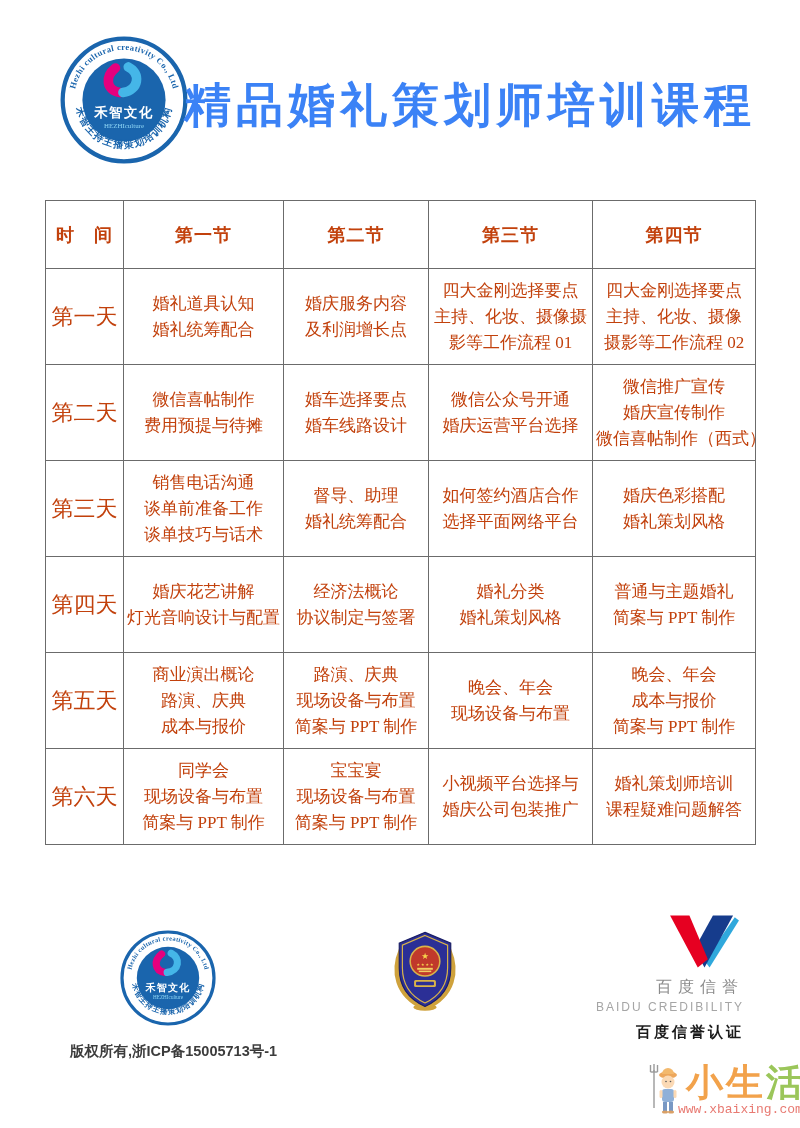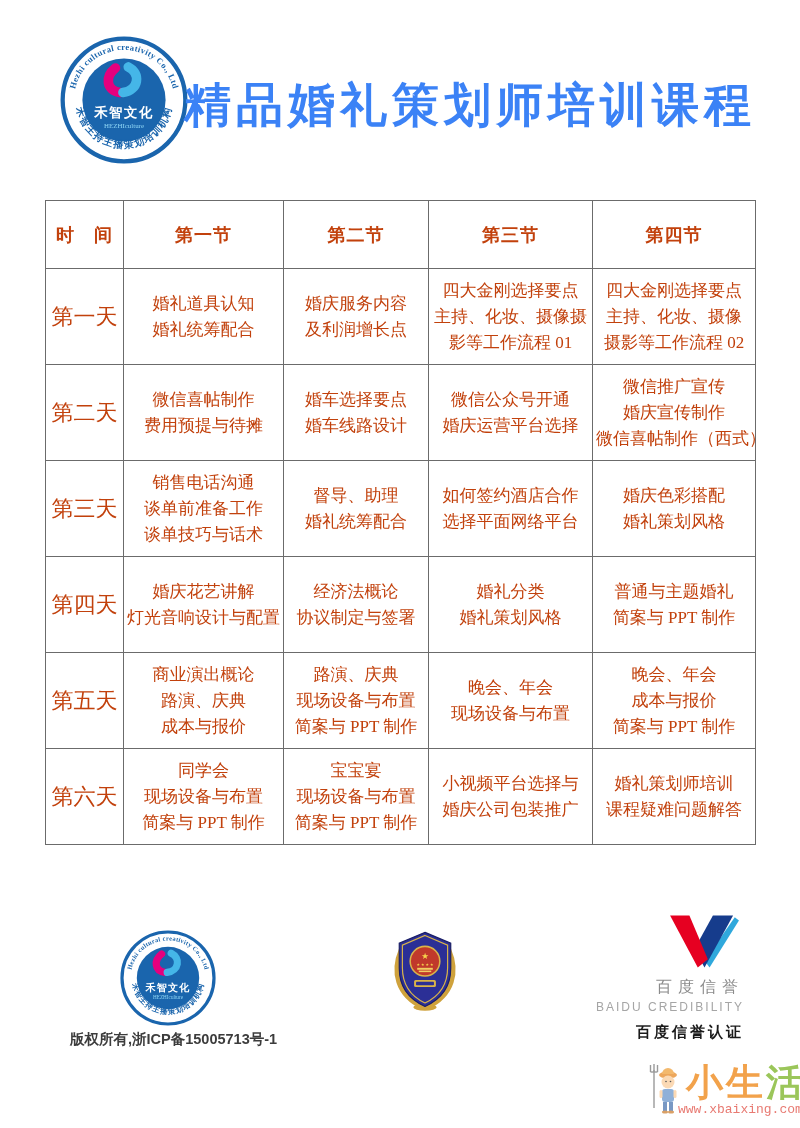--- a/index.html
+++ b/index.html
@@ -16,21 +16,21 @@
   .course-table{position:absolute;left:45px;top:200px;width:710px;border-collapse:collapse;table-layout:fixed}
   .course-table th,.course-table td{border:1px solid #6b6b6b;text-align:center;vertical-align:middle;color:#c2410c;background:#fff}
   .course-table thead th{height:68px;font-size:18px;font-weight:bold;letter-spacing:1px}
   .course-table tbody td{height:96px;font-size:17px;padding:6px 3px}
   .course-table td.day{font-size:22px}
   .course-table .line{line-height:26px;white-space:nowrap}
 
   
   .footer-left{position:absolute;left:70px;top:930px;width:196px;text-align:center}
   .logo-footer{width:96px;height:96px;display:inline-block}
-  .copyright-text{margin-top:0px;font-family:"Liberation Sans",sans-serif;font-size:14.5px;font-weight:bold;color:#3c3c3c;white-space:nowrap}
+  .copyright-text{margin-top:12px;font-family:"Liberation Sans",sans-serif;font-size:14.5px;font-weight:bold;color:#3c3c3c;white-space:nowrap}
   .footer-center{position:absolute;left:320px;top:926px;width:210px;text-align:center}
   .police-caption{margin-top:2px;font-family:"Liberation Sans",sans-serif;font-size:16.5px;font-weight:bold;color:#0d0d0d;white-space:nowrap}
   .footer-right{position:absolute;left:576px;top:912px;width:168px;text-align:right;font-family:"Liberation Sans",sans-serif}
   .baidu-cn{font-size:16px;color:#8b8b8b;letter-spacing:6px;margin-top:2px}
   .baidu-en{font-size:12px;color:#a5a5a5;letter-spacing:2px;margin-top:2px}
   .baidu-caption{font-size:15px;color:#1a1a1a;letter-spacing:3px;margin-top:9px;font-weight:bold}
 
   
   .watermark{position:absolute;left:648px;top:1060px;width:152px;height:66px}
   .mascot{position:absolute;left:0;top:2px}

